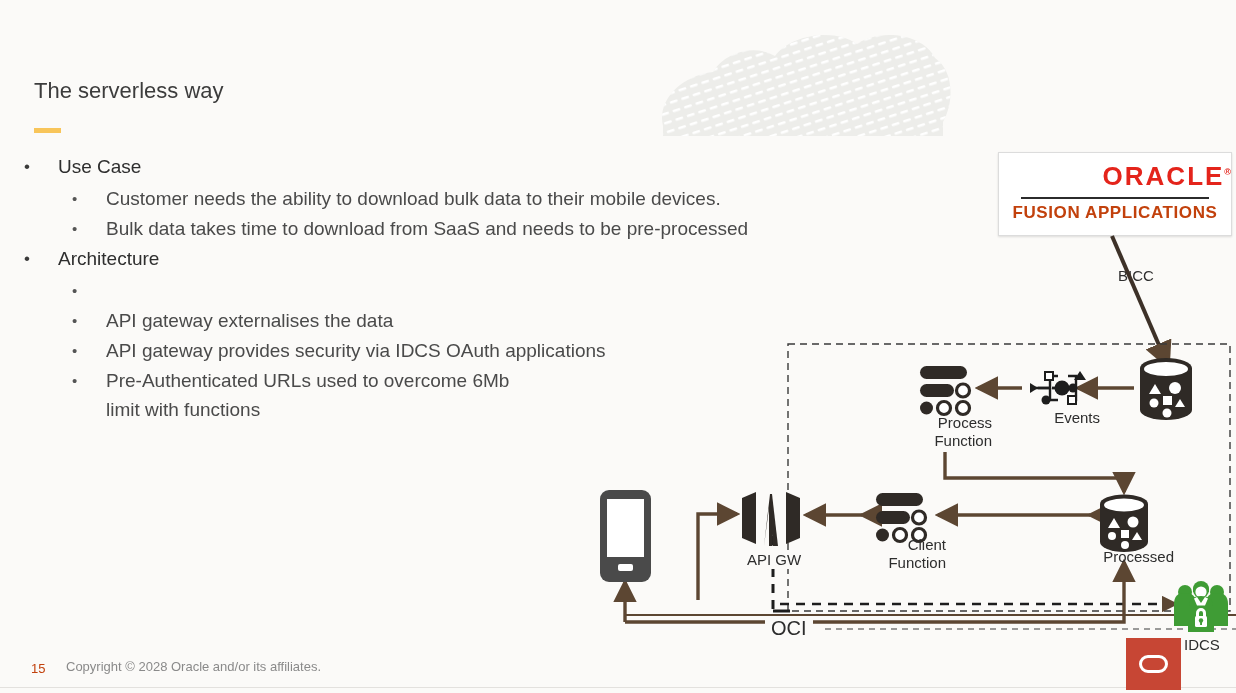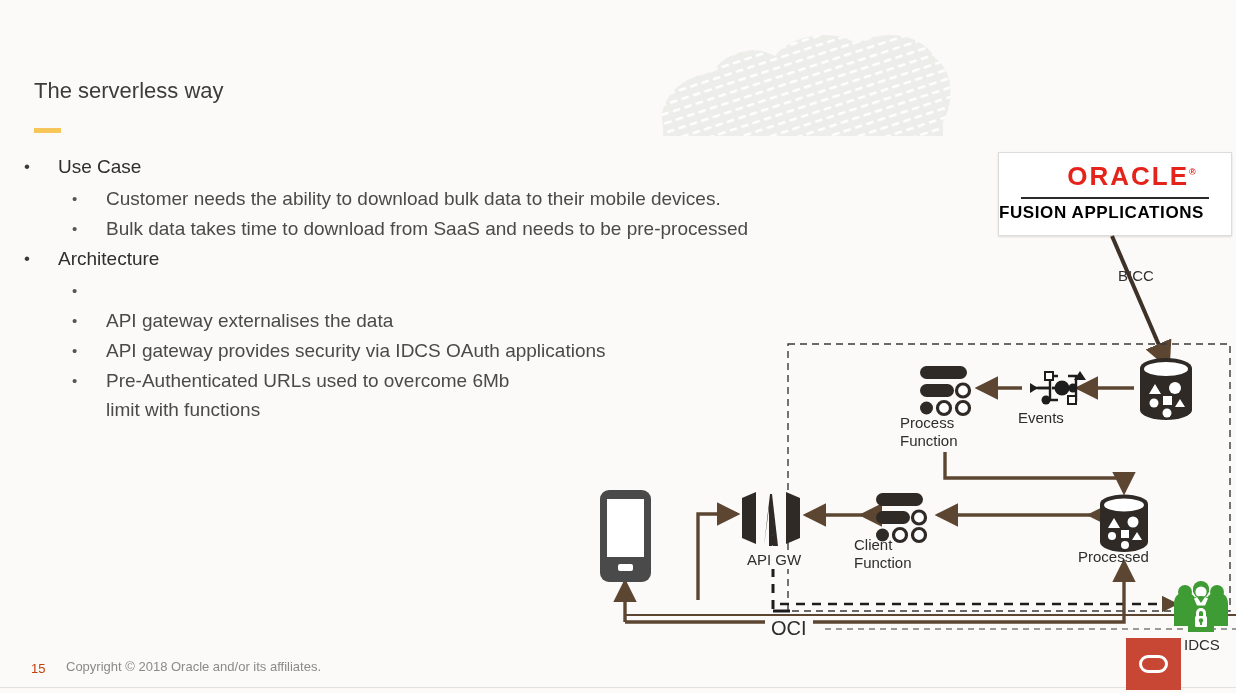--- a/index.html
+++ b/index.html
@@ -18,32 +18,32 @@
   .bullets{position:absolute;left:22px;top:152px;width:920px;}
   .b1{position:relative;display:flex;align-items:flex-start;margin-bottom:2px;}
   .b1 .dot{width:34px;flex:none;font-size:17px;color:#3a3a3a;line-height:30px;text-align:left;padding-left:2px;}
   .b1 .txt{font-size:19px;color:#2e2e2e;line-height:30px;}
   .b2{position:relative;display:flex;align-items:flex-start;margin-bottom:1px;}
   .b2 .dot{width:34px;flex:none;margin-left:50px;font-size:15px;color:#555;line-height:29px;}
   .b2 .txt{font-size:19px;color:#4a4a4a;line-height:29px;white-space:pre-line;}
 
   
   .ofa-box{position:absolute;left:998px;top:152px;width:232px;height:82px;background:#ffffff;border:1px solid #dcdcdc;box-shadow:0 1px 2px rgba(0,0,0,.12);}
-  .ofa-oracle{position:absolute;left:0;right:0;top:8px;text-align:center;color:#e4241b;font-size:26px;font-weight:bold;letter-spacing:2px;font-family:"Liberation Sans",sans-serif;padding-left:33px;}
+  .ofa-oracle{position:absolute;left:0;right:0;top:8px;text-align:right;color:#e4241b;font-size:26px;font-weight:bold;letter-spacing:2px;font-family:"Liberation Sans",sans-serif;padding-left:33px;}
   .ofa-reg{font-size:9px;vertical-align:super;letter-spacing:0;}
   .ofa-rule{position:absolute;left:22px;right:22px;top:44px;height:2px;background:#2b2b2b;}
-  .ofa-fa{position:absolute;left:0;right:0;top:50px;color:#000000;font-size:17px;font-weight:bold;letter-spacing:0.6px;}
+  .ofa-fa{position:absolute;left:0;right:0;top:50px;text-align:center;color:#c2410c;font-size:17px;font-weight:bold;letter-spacing:0.6px;}
 
   .bicc-label{position:absolute;left:1118px;top:267px;font-size:15px;color:#2e2e2e;}
 
   
   .diagram{position:absolute;left:0;top:0;width:1236px;height:693px;pointer-events:none;}
 
   
-  .nlabel{position:absolute;text-align:left;font-size:15px;color:#2d2d2d;line-height:18px;}
+  .nlabel{position:absolute;text-align:right;font-size:15px;color:#2d2d2d;line-height:18px;}
   .apigw-label{position:absolute;left:736px;top:550px;width:70px;text-align:center;font-size:15px;color:#2d2d2d;background:#fbfaf8;padding:1px 3px;}
   .oci-label{position:absolute;left:765px;top:617px;font-size:20px;color:#2d2d2d;background:#fbfaf8;padding:0 6px;}
   .idcs-label{position:absolute;left:1184px;top:636px;font-size:15px;color:#2d2d2d;}
 
   
   .footer-rule{position:absolute;left:0;top:687px;width:1236px;height:1px;background:#e3e1de;}
   .slide-num{position:absolute;left:31px;top:661px;font-size:13px;color:#c2410c;}
   .copyright{position:absolute;left:66px;top:659px;font-size:13px;color:#8a8a8a;}
   .oracle-mark{position:absolute;left:1126px;top:638px;width:55px;height:52px;background:#c74634;}
   .oracle-mark .ring{position:absolute;left:13px;top:17px;width:29px;height:18px;border:3.5px solid #ffffff;border-radius:9px;box-sizing:border-box;}
@@ -245,18 +245,18 @@
   <div class="nlabel" style="left:1018px;top:409px;width:82px;">Events</div>
   <div class="apigw-label">API GW</div>
   <div class="nlabel" style="left:854px;top:536px;width:92px;white-space:pre-line;">Client
 Function</div>
   <div class="nlabel" style="left:1078px;top:548px;width:96px;">Processed</div>
   <div class="oci-label">OCI</div>
   <div class="idcs-label">IDCS</div>
 
   <div class="footer-rule"></div>
   <div class="slide-num">15</div>
-  <div class="copyright">Copyright © 2018 Oracle and/or its affiliates.</div>
+  <div class="copyright">Copyright © 2028 Oracle and/or its affiliates.</div>
   <div class="oracle-mark">
     <div class="ring"></div>
   </div>
 
 </div>
 
 </body></html>

